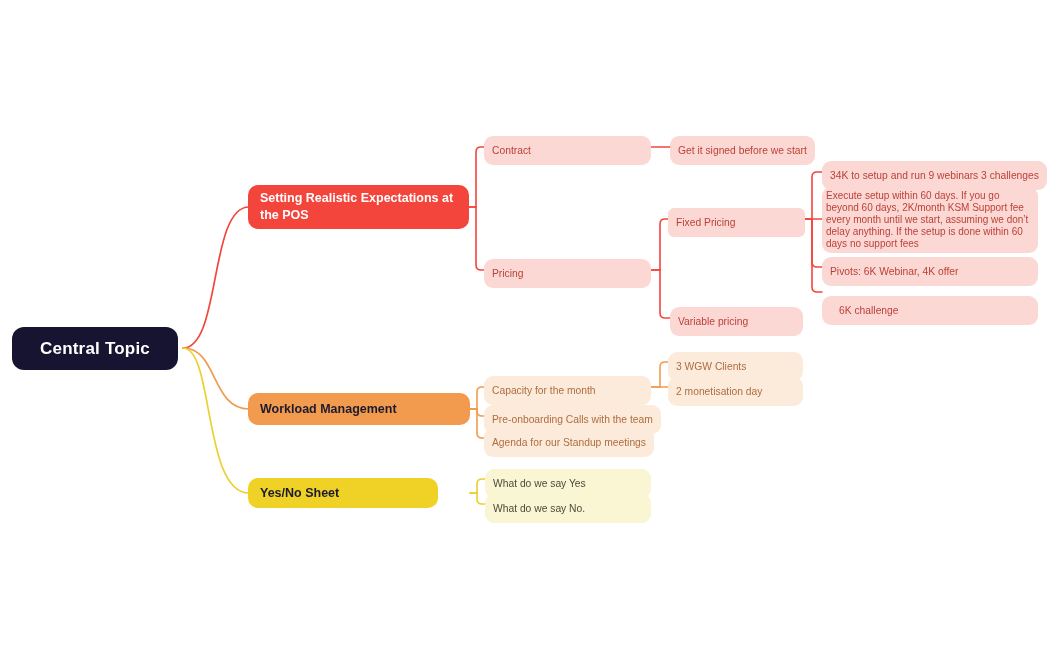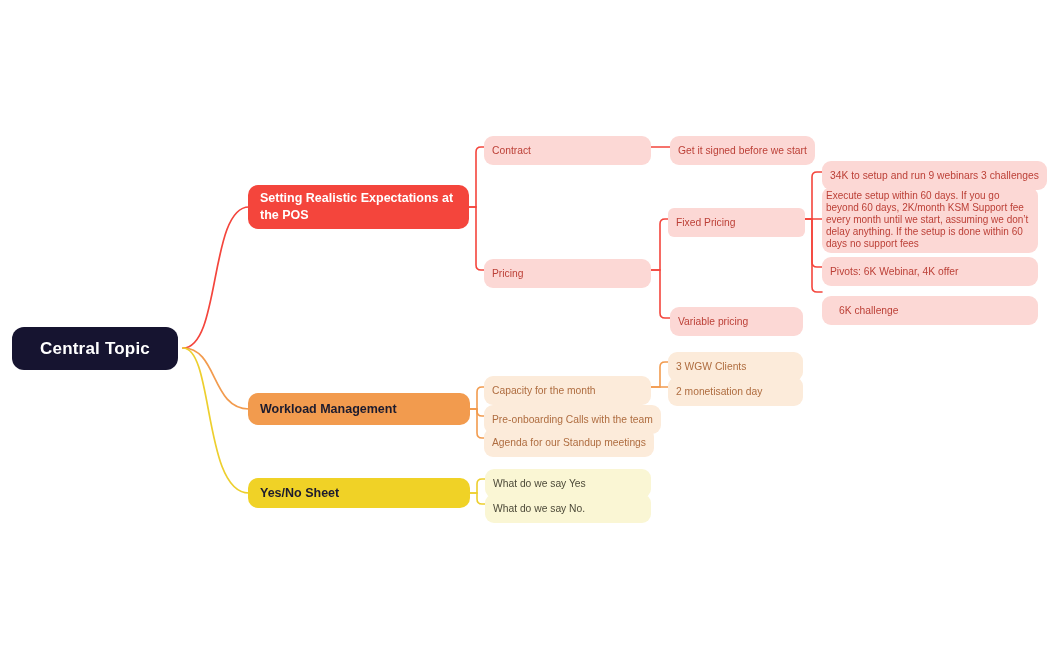--- a/index.html
+++ b/index.html
@@ -15,21 +15,21 @@
     background:#161430;color:#ffffff;font-size:17px;font-weight:bold;
     display:flex;align-items:center;justify-content:center;letter-spacing:.2px;
   }
   
   .branch{
     border-radius:10px;font-weight:bold;font-size:12.5px;line-height:17px;
     display:flex;align-items:center;padding:0 12px;
   }
   .b1{left:248px;top:185px;width:221px;height:44px;background:#F4453C;color:#ffffff;}
   .b2{left:248px;top:393px;width:222px;height:32px;background:#F29B4E;color:#1C1B2E;}
-  .b3{left:248px;top:478px;width:222px;height:30px;background:#F0D226;color:#1C1B2E;}
+  .b3{left:248px;top:478px;width:190px;height:30px;background:#F0D226;color:#1C1B2E;}
   
   .small{
     height:29px;display:flex;align-items:center;padding:0 8px;
     border-radius:9px;font-size:10.3px;white-space:nowrap;
   }
   .r-light{background:#FCD8D5;color:#BC4037;}
   .o-light{background:#FCEBDA;color:#AF6D40;}
   .y-light{background:#FAF6D4;color:#4D4A39;}
   .minw167{min-width:167px;}
   .minw137{min-width:137px;border-radius:6px;}

